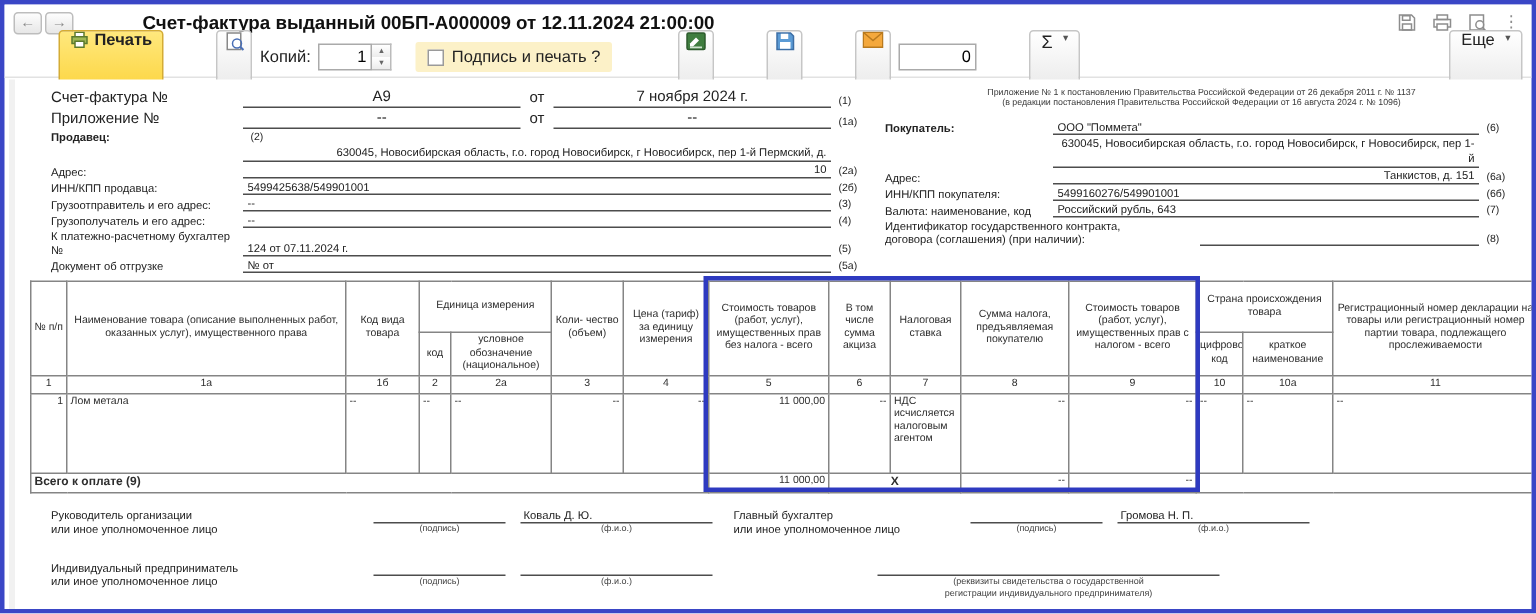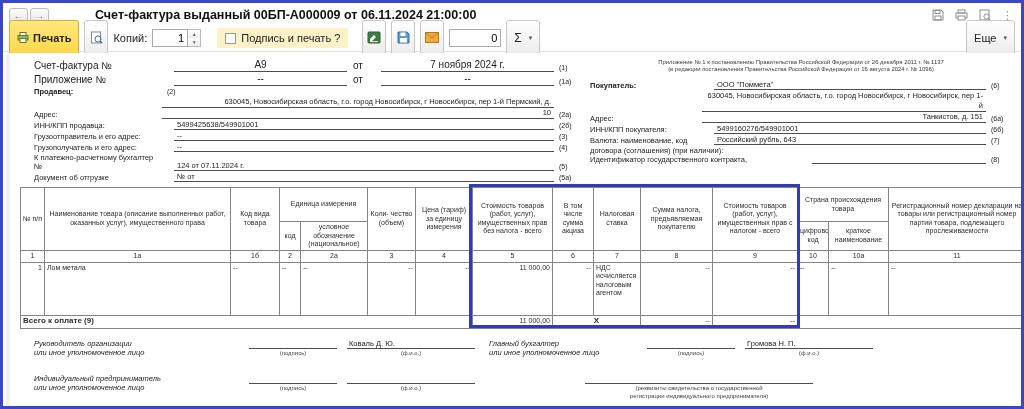--- a/index.html
+++ b/index.html
@@ -14,23 +14,23 @@
              background:linear-gradient(#fdfdfd,#e7e7e7); color:#8a8a8a; font-size:10px;
              line-height:13px; text-align:center; cursor:default; }
   .wtitle { font-weight:bold; font-size:12.5px; color:#111; margin-left:46px; white-space:nowrap; }
   .tb-icons { margin-left:auto; display:flex; align-items:center; gap:11px; color:#8d8d8d; }
   .tb-icons svg { display:block; }
   .kebab { font-size:11px; color:#8d8d8d; line-height:11px; }
 
   
   .toolbar { height:27px; display:flex; align-items:center; gap:5px; padding:0 6px; background:#fff;
              border-bottom:1px solid #e2e2e2; }
-  .btn { height:36px; display:inline-flex; align-items:center; gap:4px; padding:0 7px;
+  .btn { height:36px; display:inline-flex; gap:4px; padding:0 7px;
          border:1px solid #c6c6c6; border-radius:3px; background:linear-gradient(#ffffff,#ececec);
-         font-size:11px; color:#222; white-space:nowrap; }
+         font-size:11px; color:#222; white-space:nowrap;margin-left:30px; }
   .btn-print { background:linear-gradient(#ffe87d,#fcd748); border:1px solid #d4ac35; font-weight:bold; }
   .iconbtn { width:24px; padding:0; justify-content:center; }
   .lbl { font-size:11px; color:#222; }
   .numinput { height:18px; border:1px solid #aaa; background:#fff; font-size:11px; text-align:right;
               padding:0 3px; font-family:"Liberation Sans", sans-serif; }
   .copies { width:36px; }
   .counter { width:52px; }
   .spin { display:flex; flex-direction:column; width:13px; height:18px; border:1px solid #bbb; border-left:none; }
   .spin span { flex:1; font-size:5px; line-height:8px; text-align:center; color:#666;
                background:linear-gradient(#fff,#ececec); }
@@ -45,21 +45,21 @@
   .paper { position:absolute; top:50px; left:3px; right:3px; bottom:0; background:#fff;
            border-left:4px solid #f1f1f1; padding:6px 4px 0 6px; color:#222; }
   .form-header { display:flex; margin-left:18px; margin-right:2px; }
   .fh-left { width:556px; flex:0 0 556px; padding-right:10px; }
   .fh-right { flex:1; }
   .hl { display:flex; align-items:flex-end; margin-bottom:1px; }
   .hl .lab { flex:0 0 128px; font-size:7.5px; line-height:9px; }
   .hl .lab.big { font-size:10px; line-height:12px; }
   .hl .lab.b { font-weight:bold; }
   .hl .ot { flex:0 0 22px; text-align:center; font-size:10px; line-height:12px; }
-  .hl .val { flex:1; border-bottom:1px solid #4d4d4d; font-size:7.5px; line-height:9px; padding:0 3px; min-height:9px;margin-left:12px; }
+  .hl .val { flex:1; border-bottom:1px solid #4d4d4d; font-size:7.5px; line-height:9px; padding:0 3px; min-height:9px; }
   .hl .val.c { text-align:center; font-size:10px; line-height:12px; }
   .hl .num { flex:0 0 26px; font-size:7px; padding-left:5px; line-height:9px; }
   .val2 { flex:1; font-size:7.5px; line-height:10px;text-align:right; }
   .val2 > div { border-bottom:1px solid #4d4d4d; padding:0 3px; }
   .fh-right .hl .lab { flex:0 0 112px; }
   .legal { font-size:5.9px; line-height:7px; color:#3a3a3a; text-align:center; margin-bottom:7px; }
   .lab2 { flex:0 0 210px; font-size:7.5px; line-height:9px; }
 
   
   .tbl-wrap { position:relative; margin-top:4px; margin-left:4px; margin-right:2px; }
@@ -76,41 +76,41 @@
   .inv tr.totrow td { height:13px; }
   .inv tr.totrow td.tlab { text-align:left; font-weight:bold; font-size:8px; }
   .inv tr.totrow td.r { text-align:right; }
   .inv tr.totrow td.x { font-weight:bold; font-size:8px; }
   .hl-box { position:absolute; top:-3px; left:449px; width:331px; height:144px;
             border:3px solid #2e3ac0; pointer-events:none; }
 
   
   .signs { margin-top:10px; margin-left:18px; font-size:7.5px; }
   .srow { display:flex; align-items:flex-start; margin-bottom:16px; }
-  .slab { line-height:9.5px;font-style:italic; }
+  .slab { line-height:9.5px; }
   .slab.w1 { width:215px; flex:0 0 215px; }
   .slab.w2 { width:158px; flex:0 0 158px; }
   .sfield { display:flex; flex-direction:column; }
   .sline { border-bottom:1px solid #4d4d4d; height:10px; font-size:7.5px; padding:0 2px; white-space:nowrap; }
   .scap { font-size:6px; color:#3f3f3f; text-align:center; line-height:8px; }
   .w-sig { width:88px; flex:0 0 88px; margin-right:10px; }
   .w-fio { width:128px; flex:0 0 128px; margin-right:14px; }
   .w-cert { width:228px; flex:0 0 228px; }
 </style>
 </head>
 <body>
 
 <div class="window">
 
   <div class="titlebar">
     <div class="navgroup">
       <div class="nav-btn"><span>←</span></div>
       <div class="nav-btn"><span>→</span></div>
     </div>
-    <div class="wtitle">Счет-фактура выданный 00БП-А000009 от 06.11.2024 21:00:00</div>
+    <div class="wtitle">Счет-фактура выданный 00БП-А000009 от 12.11.2024 21:00:00</div>
     <div class="tb-icons">
       <span>
         <svg width="12" height="12" viewBox="0 0 12 12">
             <path d="M1 1h8l2 2v8H1z" fill="none" stroke="#8d8d8d"></path>
             <rect x="3" y="1.5" width="5" height="3" fill="none" stroke="#8d8d8d"></rect>
             <rect x="3" y="7" width="6" height="4" fill="none" stroke="#8d8d8d"></rect>
           </svg>
       </span>
       <span>
         <svg width="13" height="12" viewBox="0 0 13 12">
@@ -282,22 +282,22 @@
           <span class="val">5499160276/549901001</span>
           <span class="num">(6б)</span>
         </div>
         <div class="hl">
           <span class="lab">Валюта: наименование, код</span>
           <span class="val">Российский рубль, 643</span>
           <span class="num">(7)</span>
         </div>
         <div class="hl">
           <span class="lab2">
+            <div>Идентификатор государственного контракта,</div>
             <div>договора (соглашения) (при наличии):</div>
-            <div>Идентификатор государственного контракта,</div>
           </span>
           <span class="val"></span>
           <span class="num">(8)</span>
         </div>
       </div>
     </div>
 
     <div class="tbl-wrap">
       <table class="inv">
         <colgroup>

